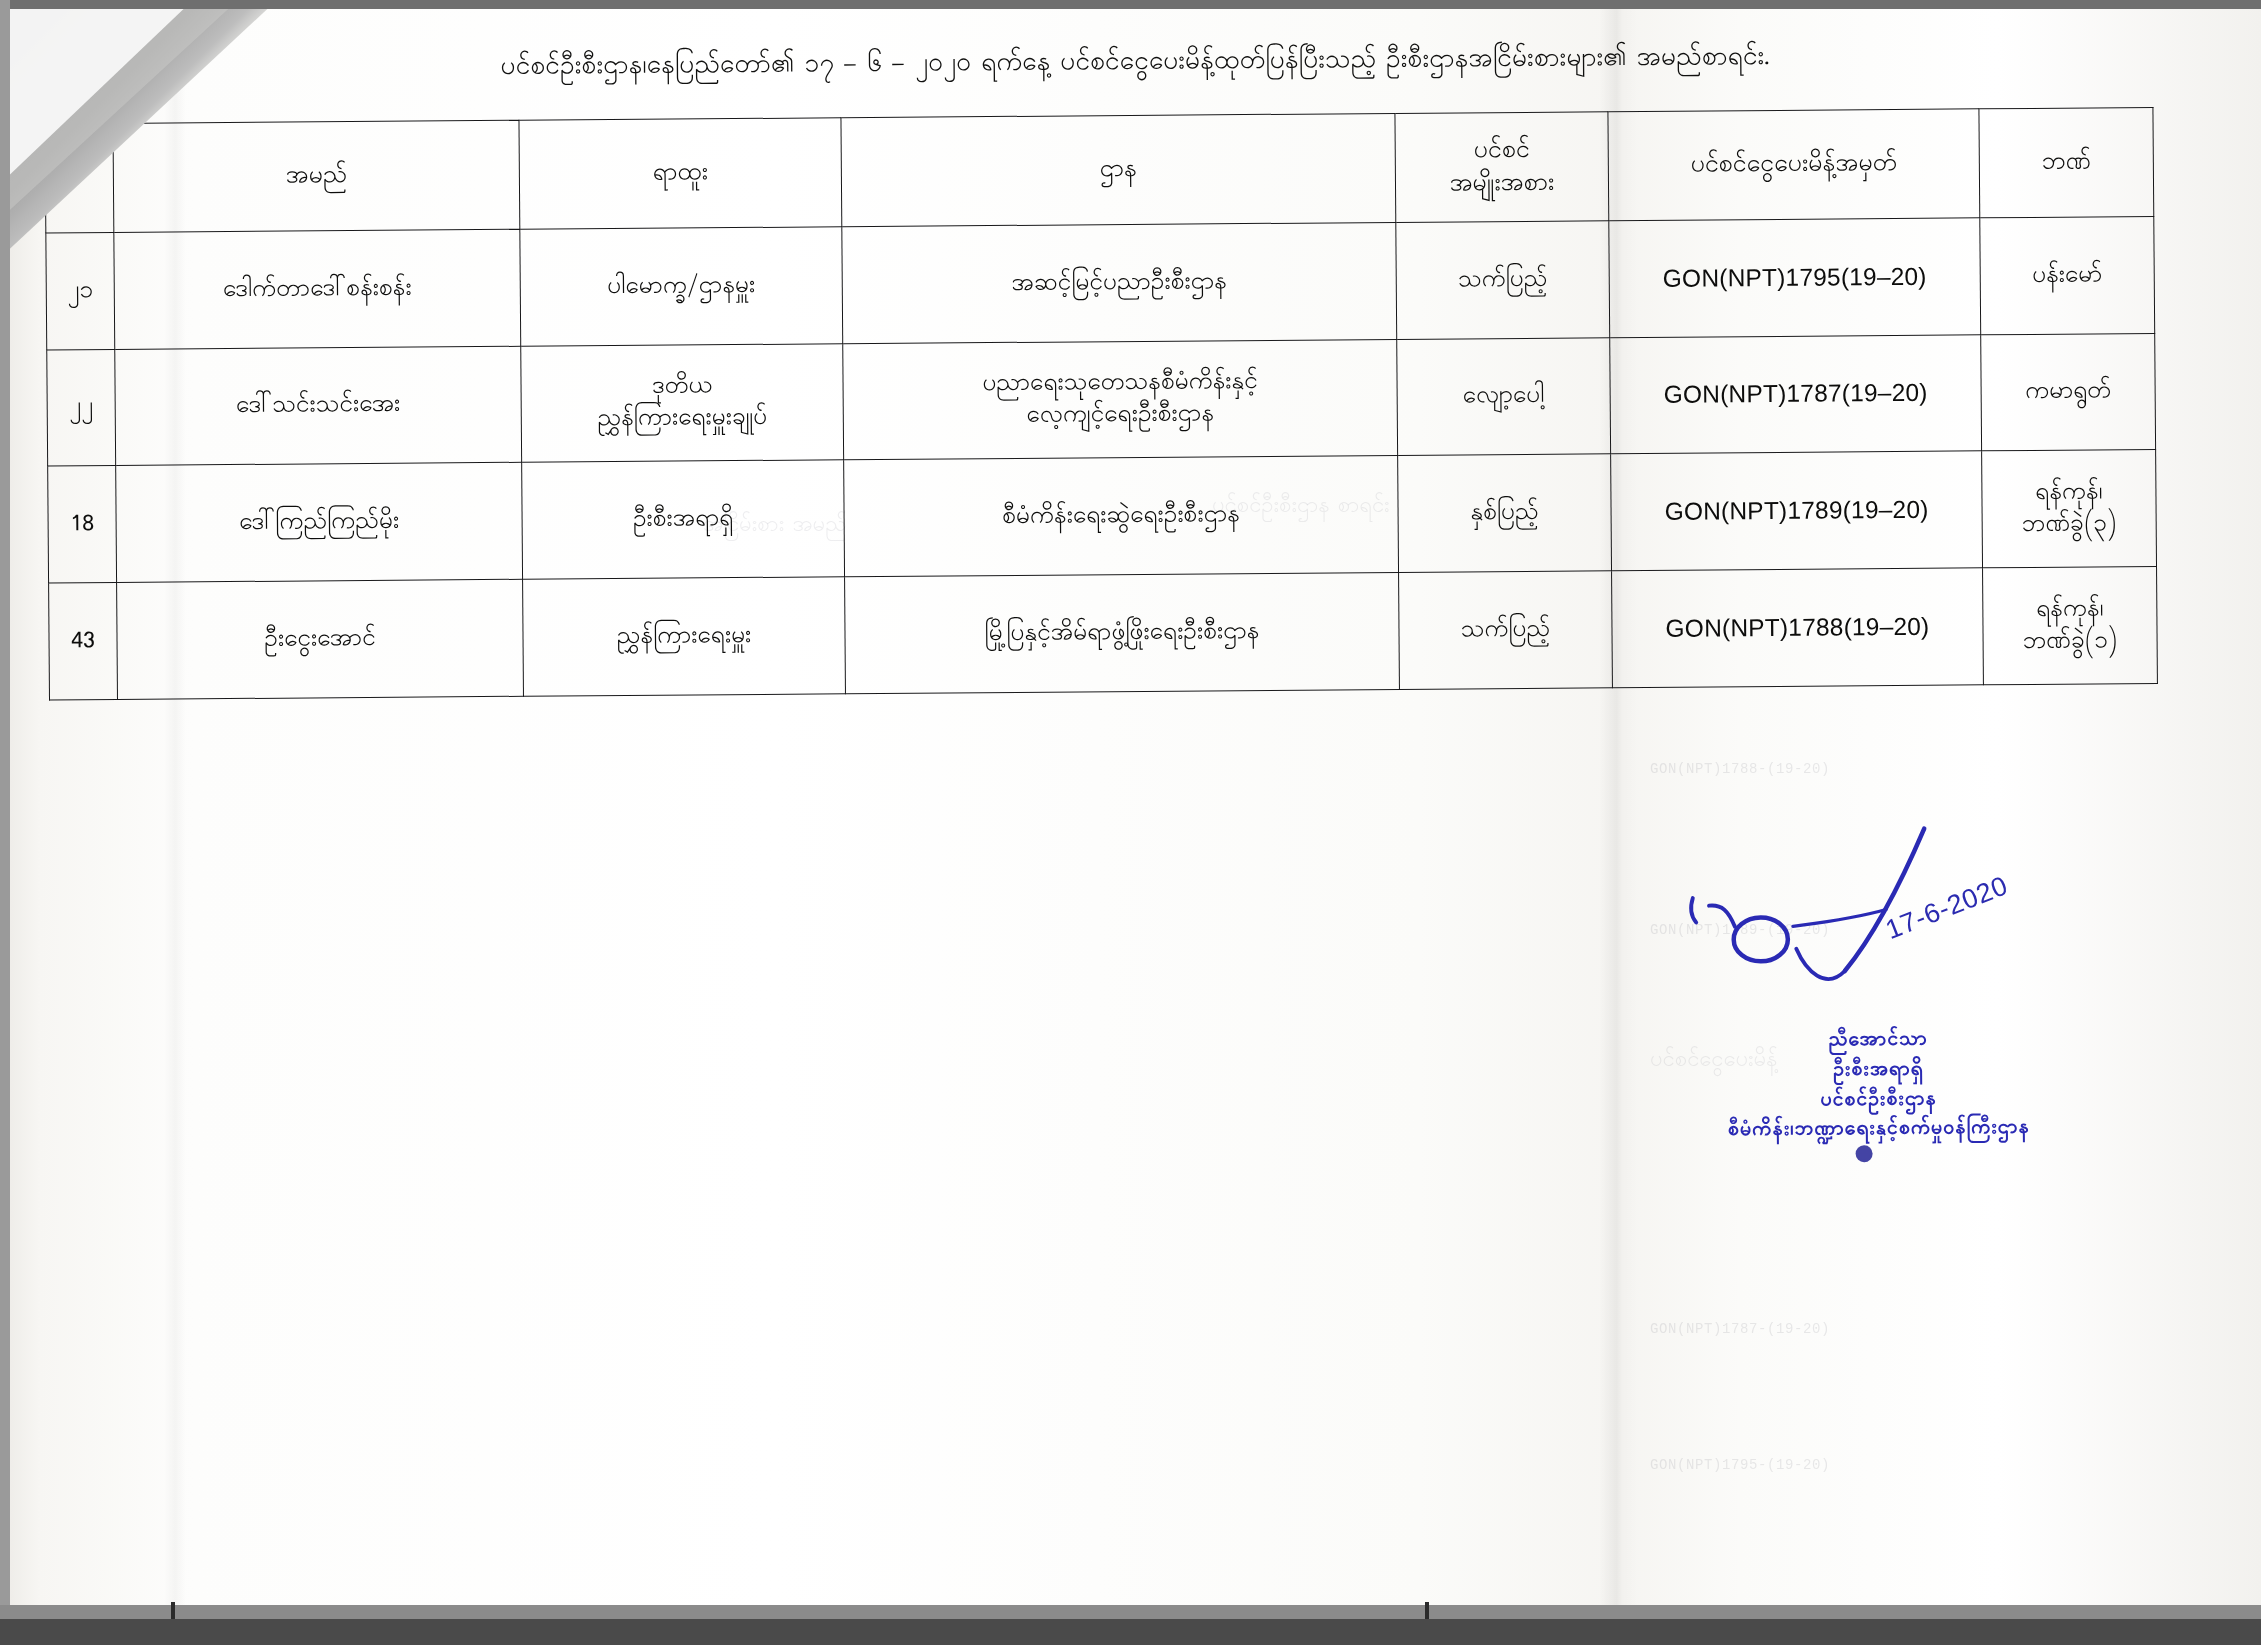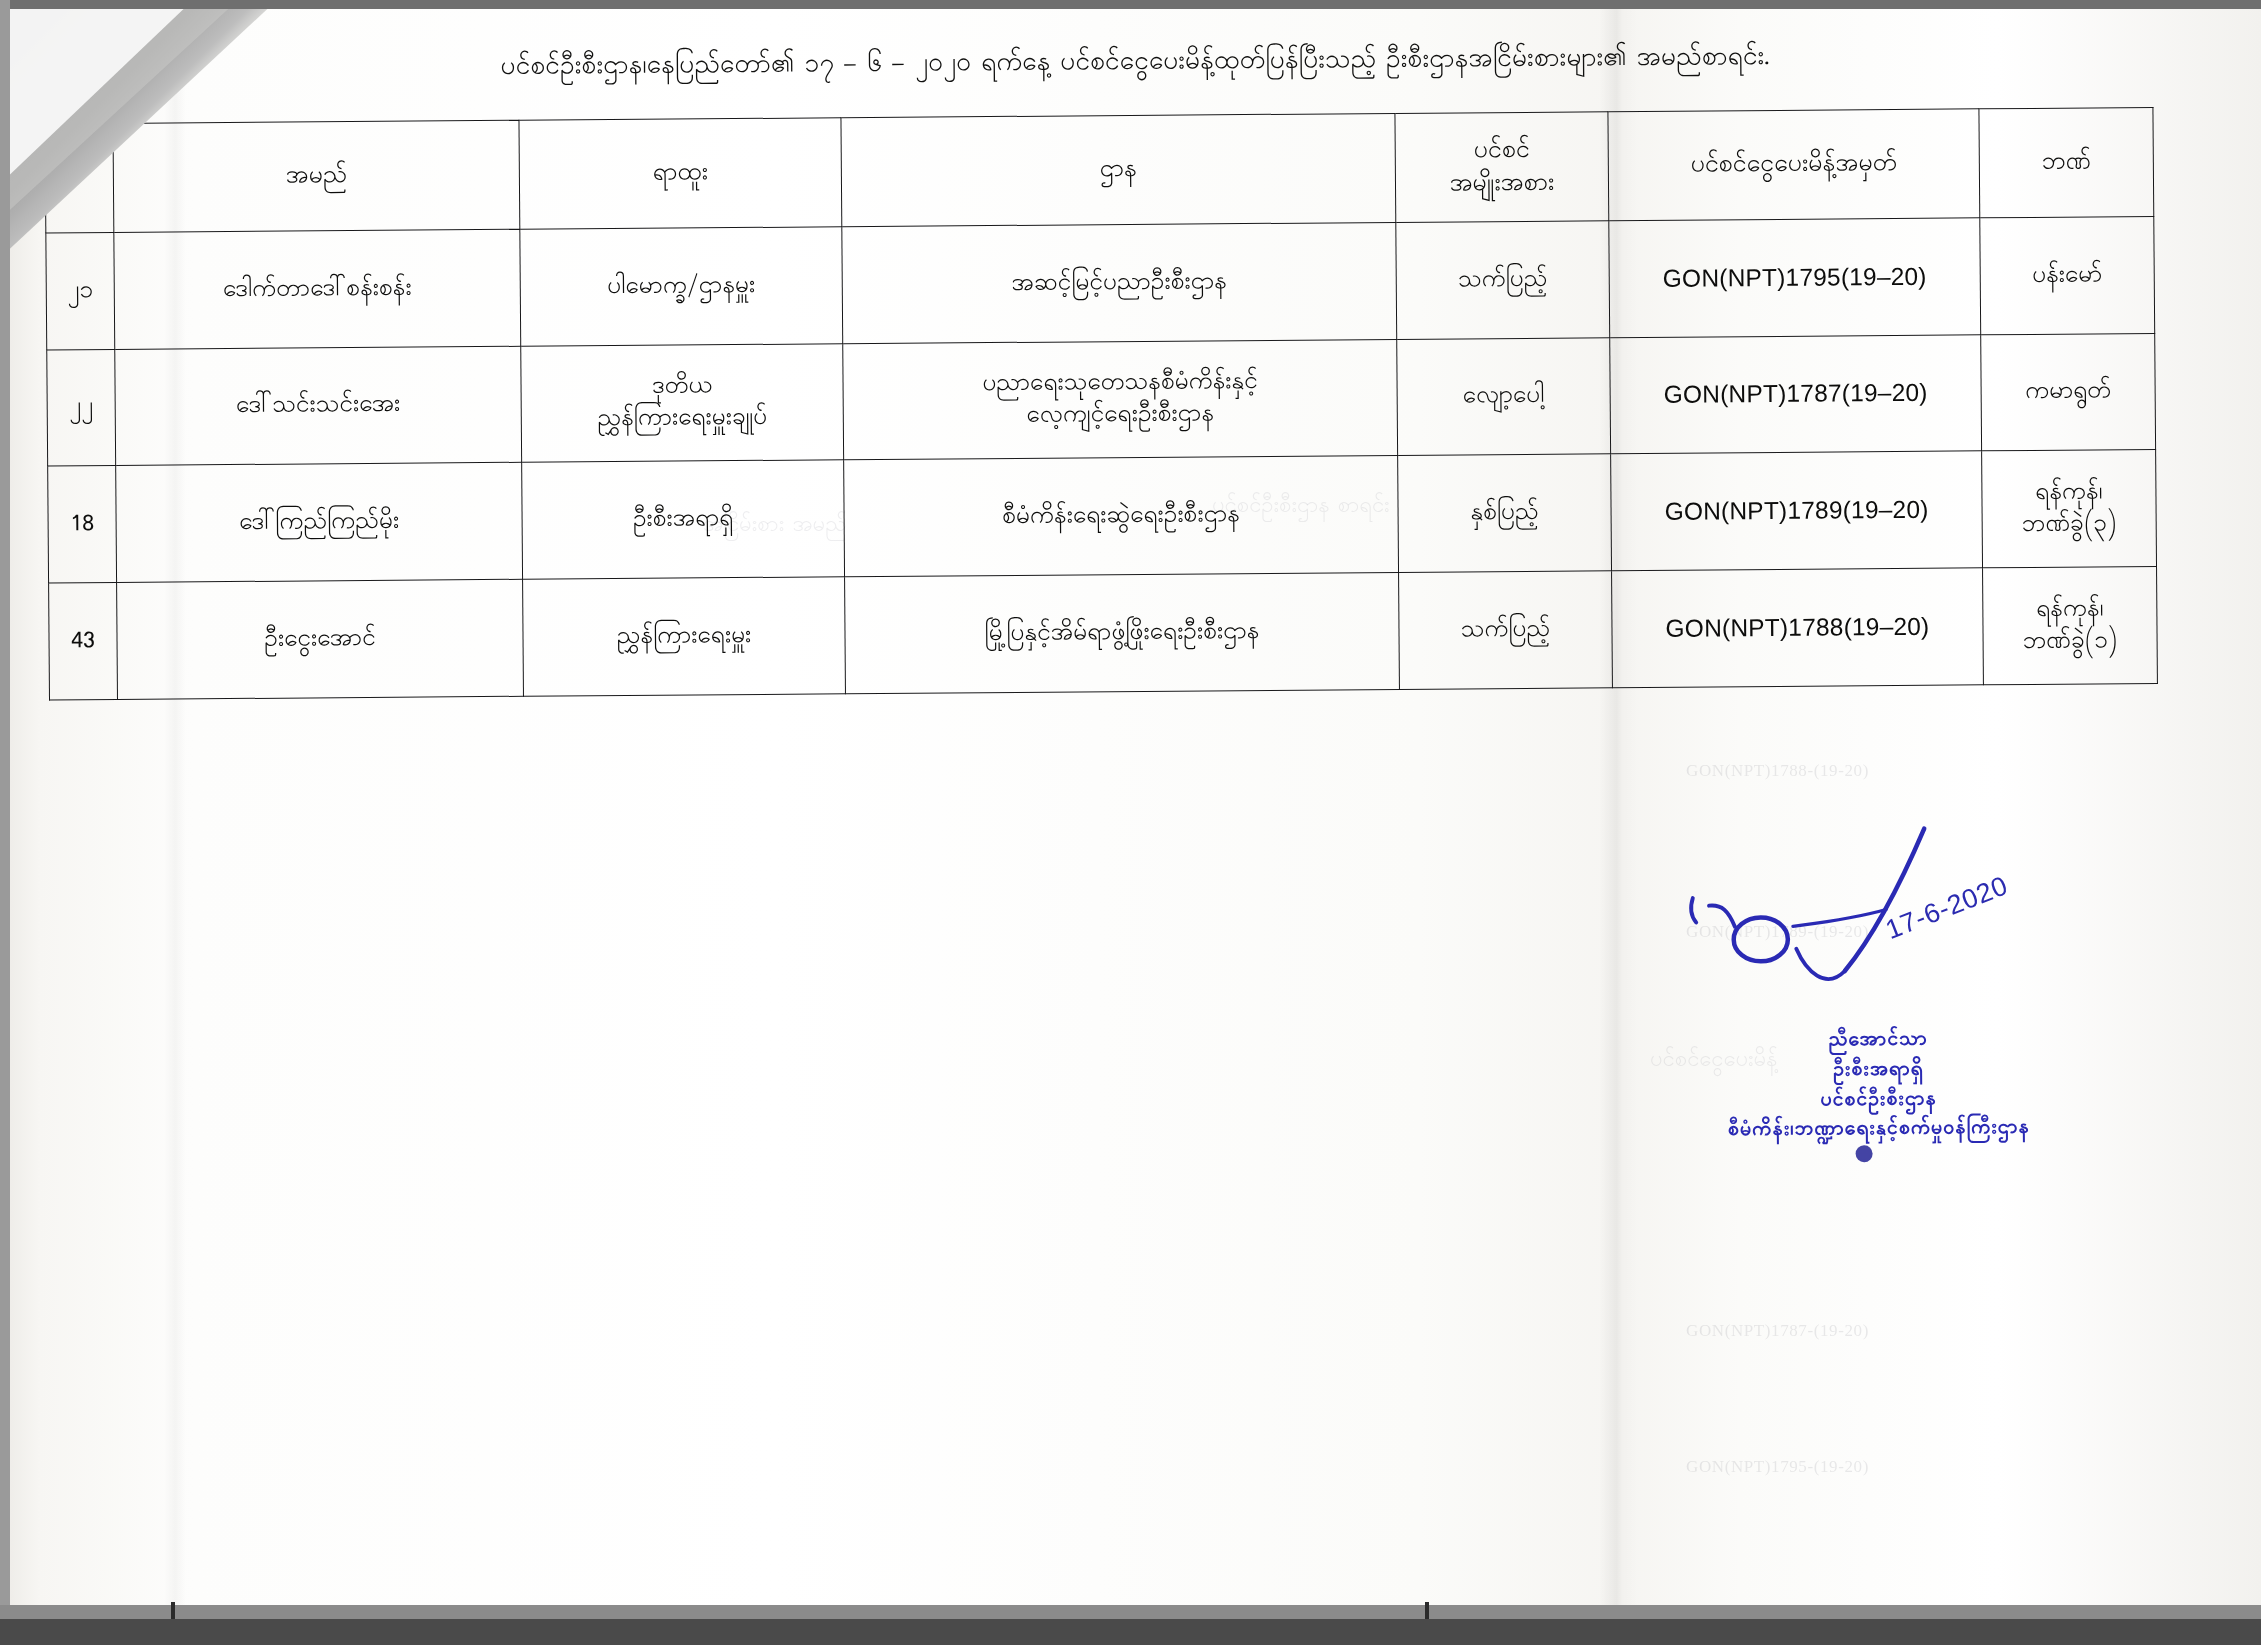--- a/index.html
+++ b/index.html
@@ -208,25 +208,24 @@
     width: 17px; height: 17px;
     border-radius: 50%;
     background: #232394;
     opacity: 0.85;
   }
 
   
   .ghost {
     position: absolute;
     color: rgba(60,60,80,0.11);
-    font-family: Liberation Serif, serif;
-    font-size: 17px;
+    font-family: Liberation Mono, monospace;
+    font-size: 14px;
     letter-spacing: 0.6px;
     white-space: nowrap;
-    margin-left: 36px;
   }
   .ghost-myan {
     position: absolute;
     color: rgba(60,60,80,0.085);
     font-family: "Padauk", "Myanmar Text", "Noto Sans Myanmar", "DejaVu Sans", sans-serif;
     font-size: 22px;
     white-space: nowrap;
   }
 </style>
 </head>

